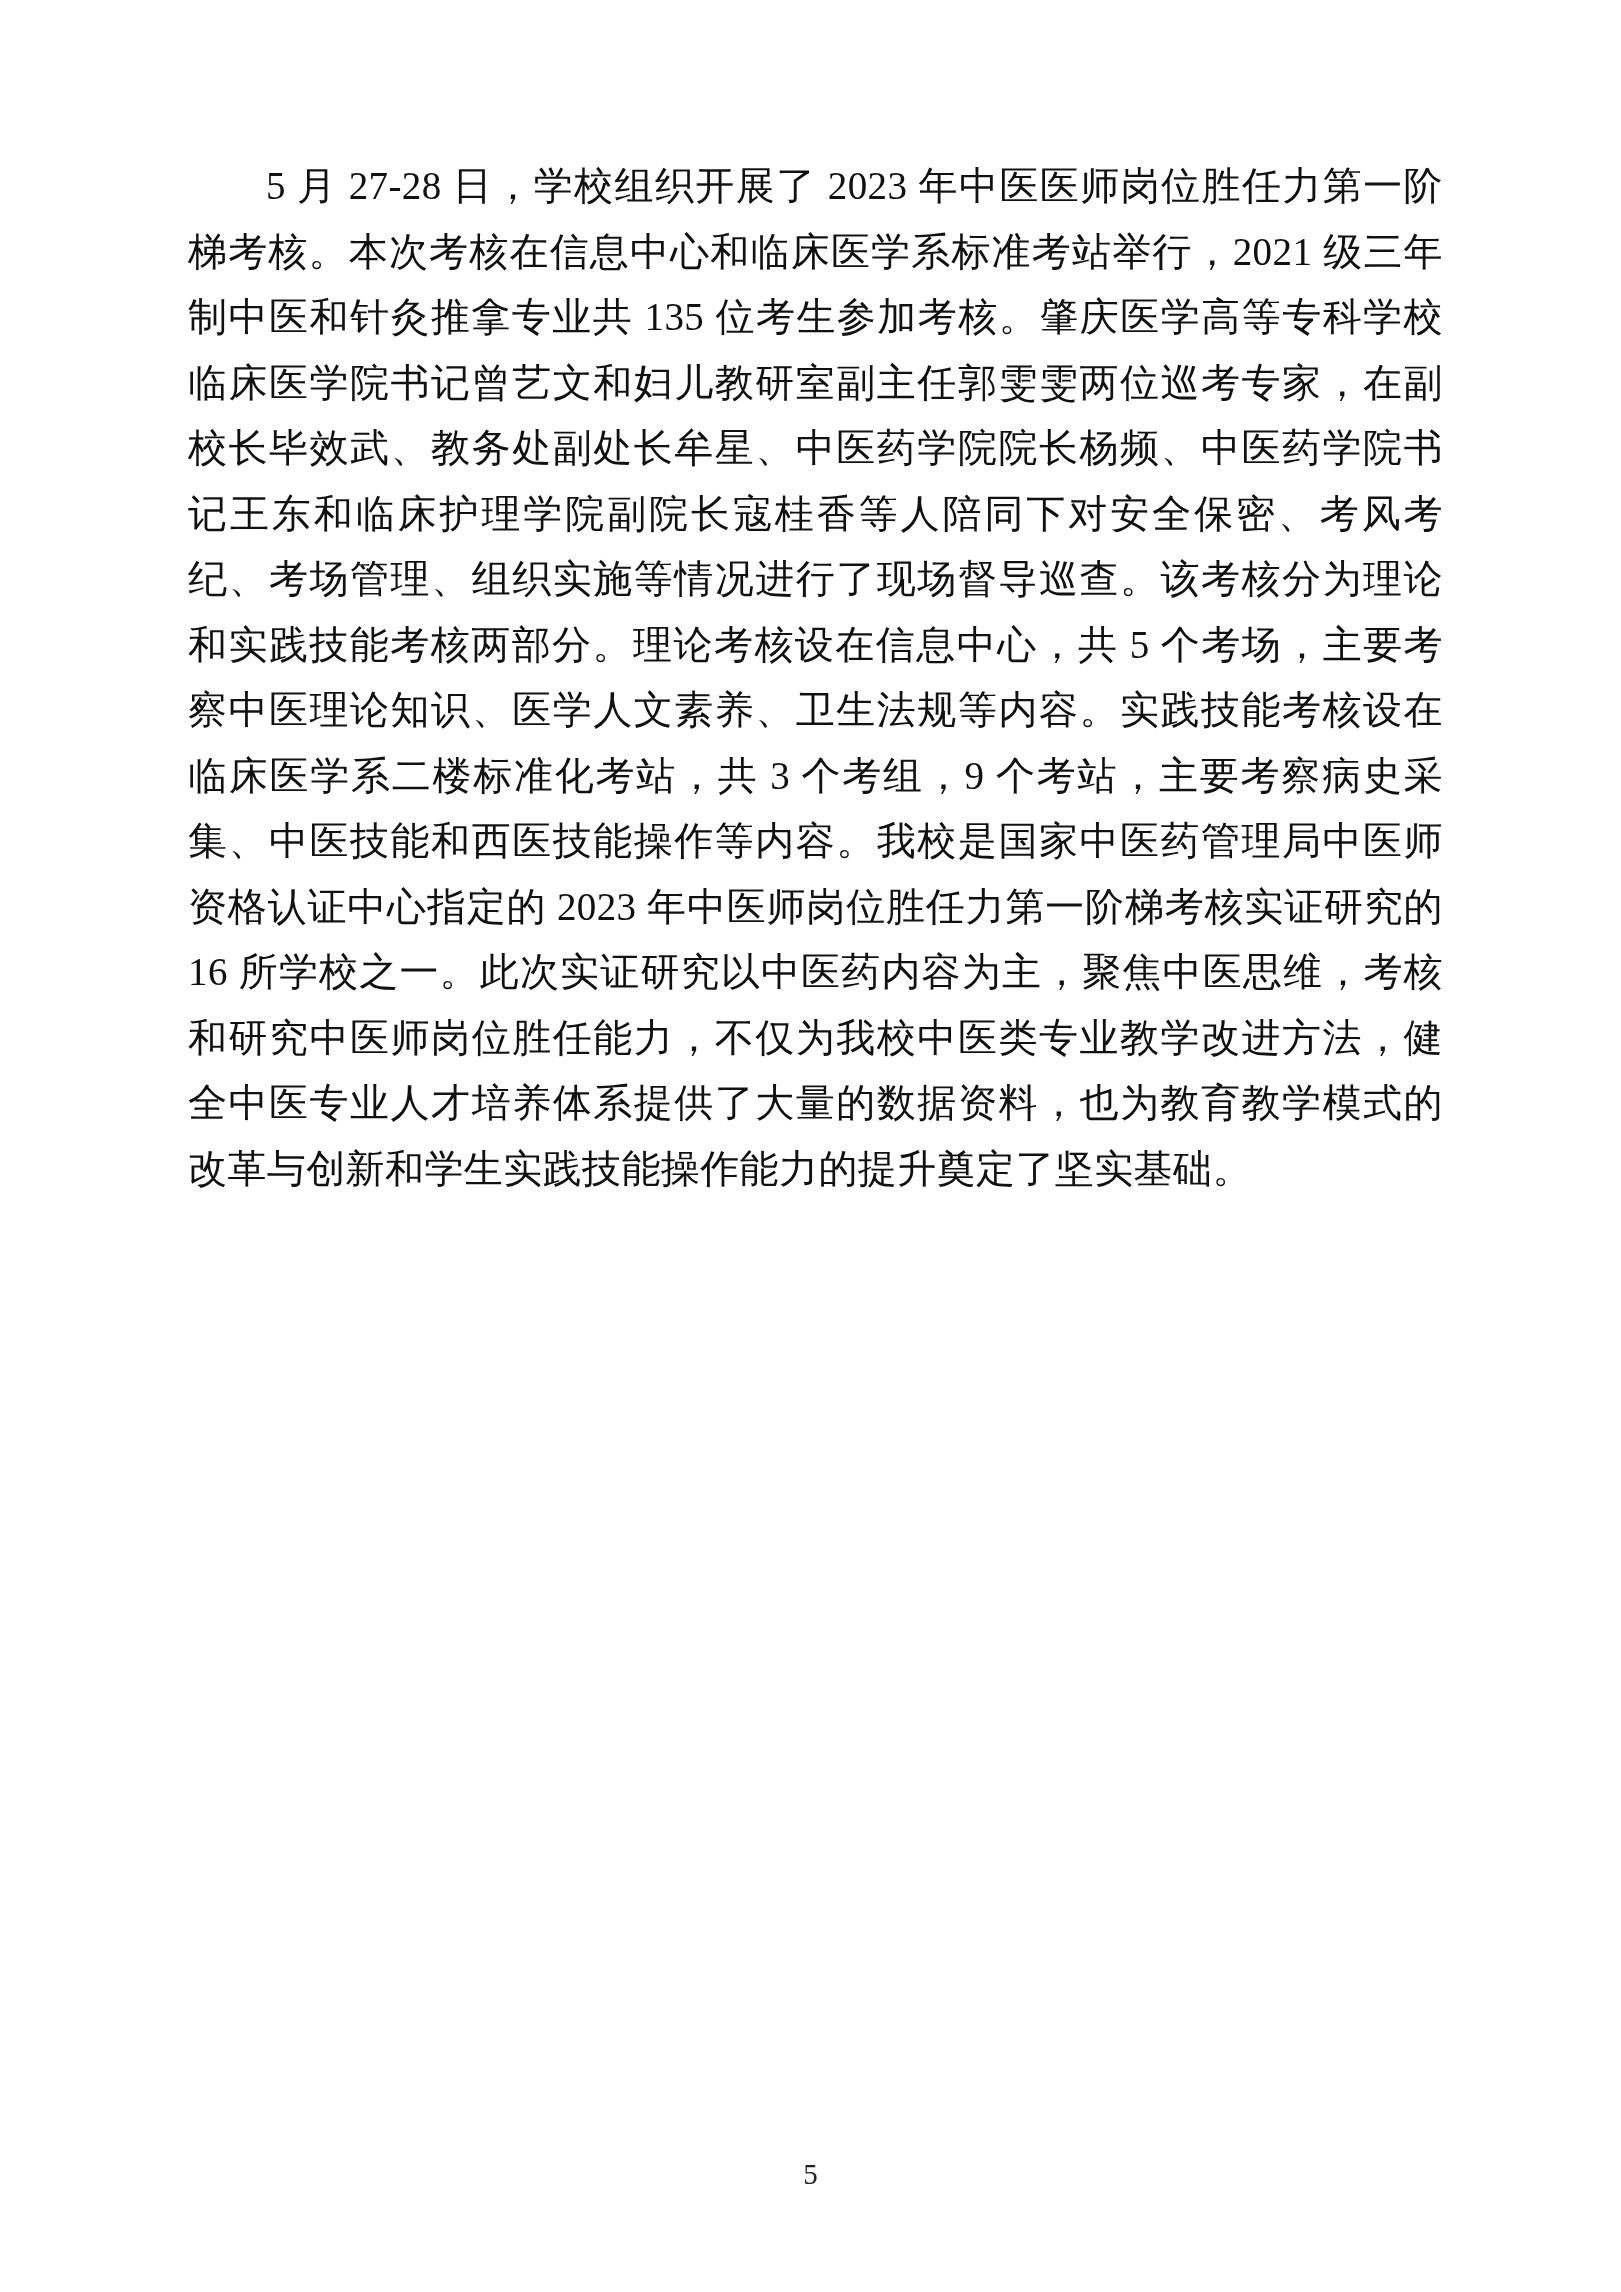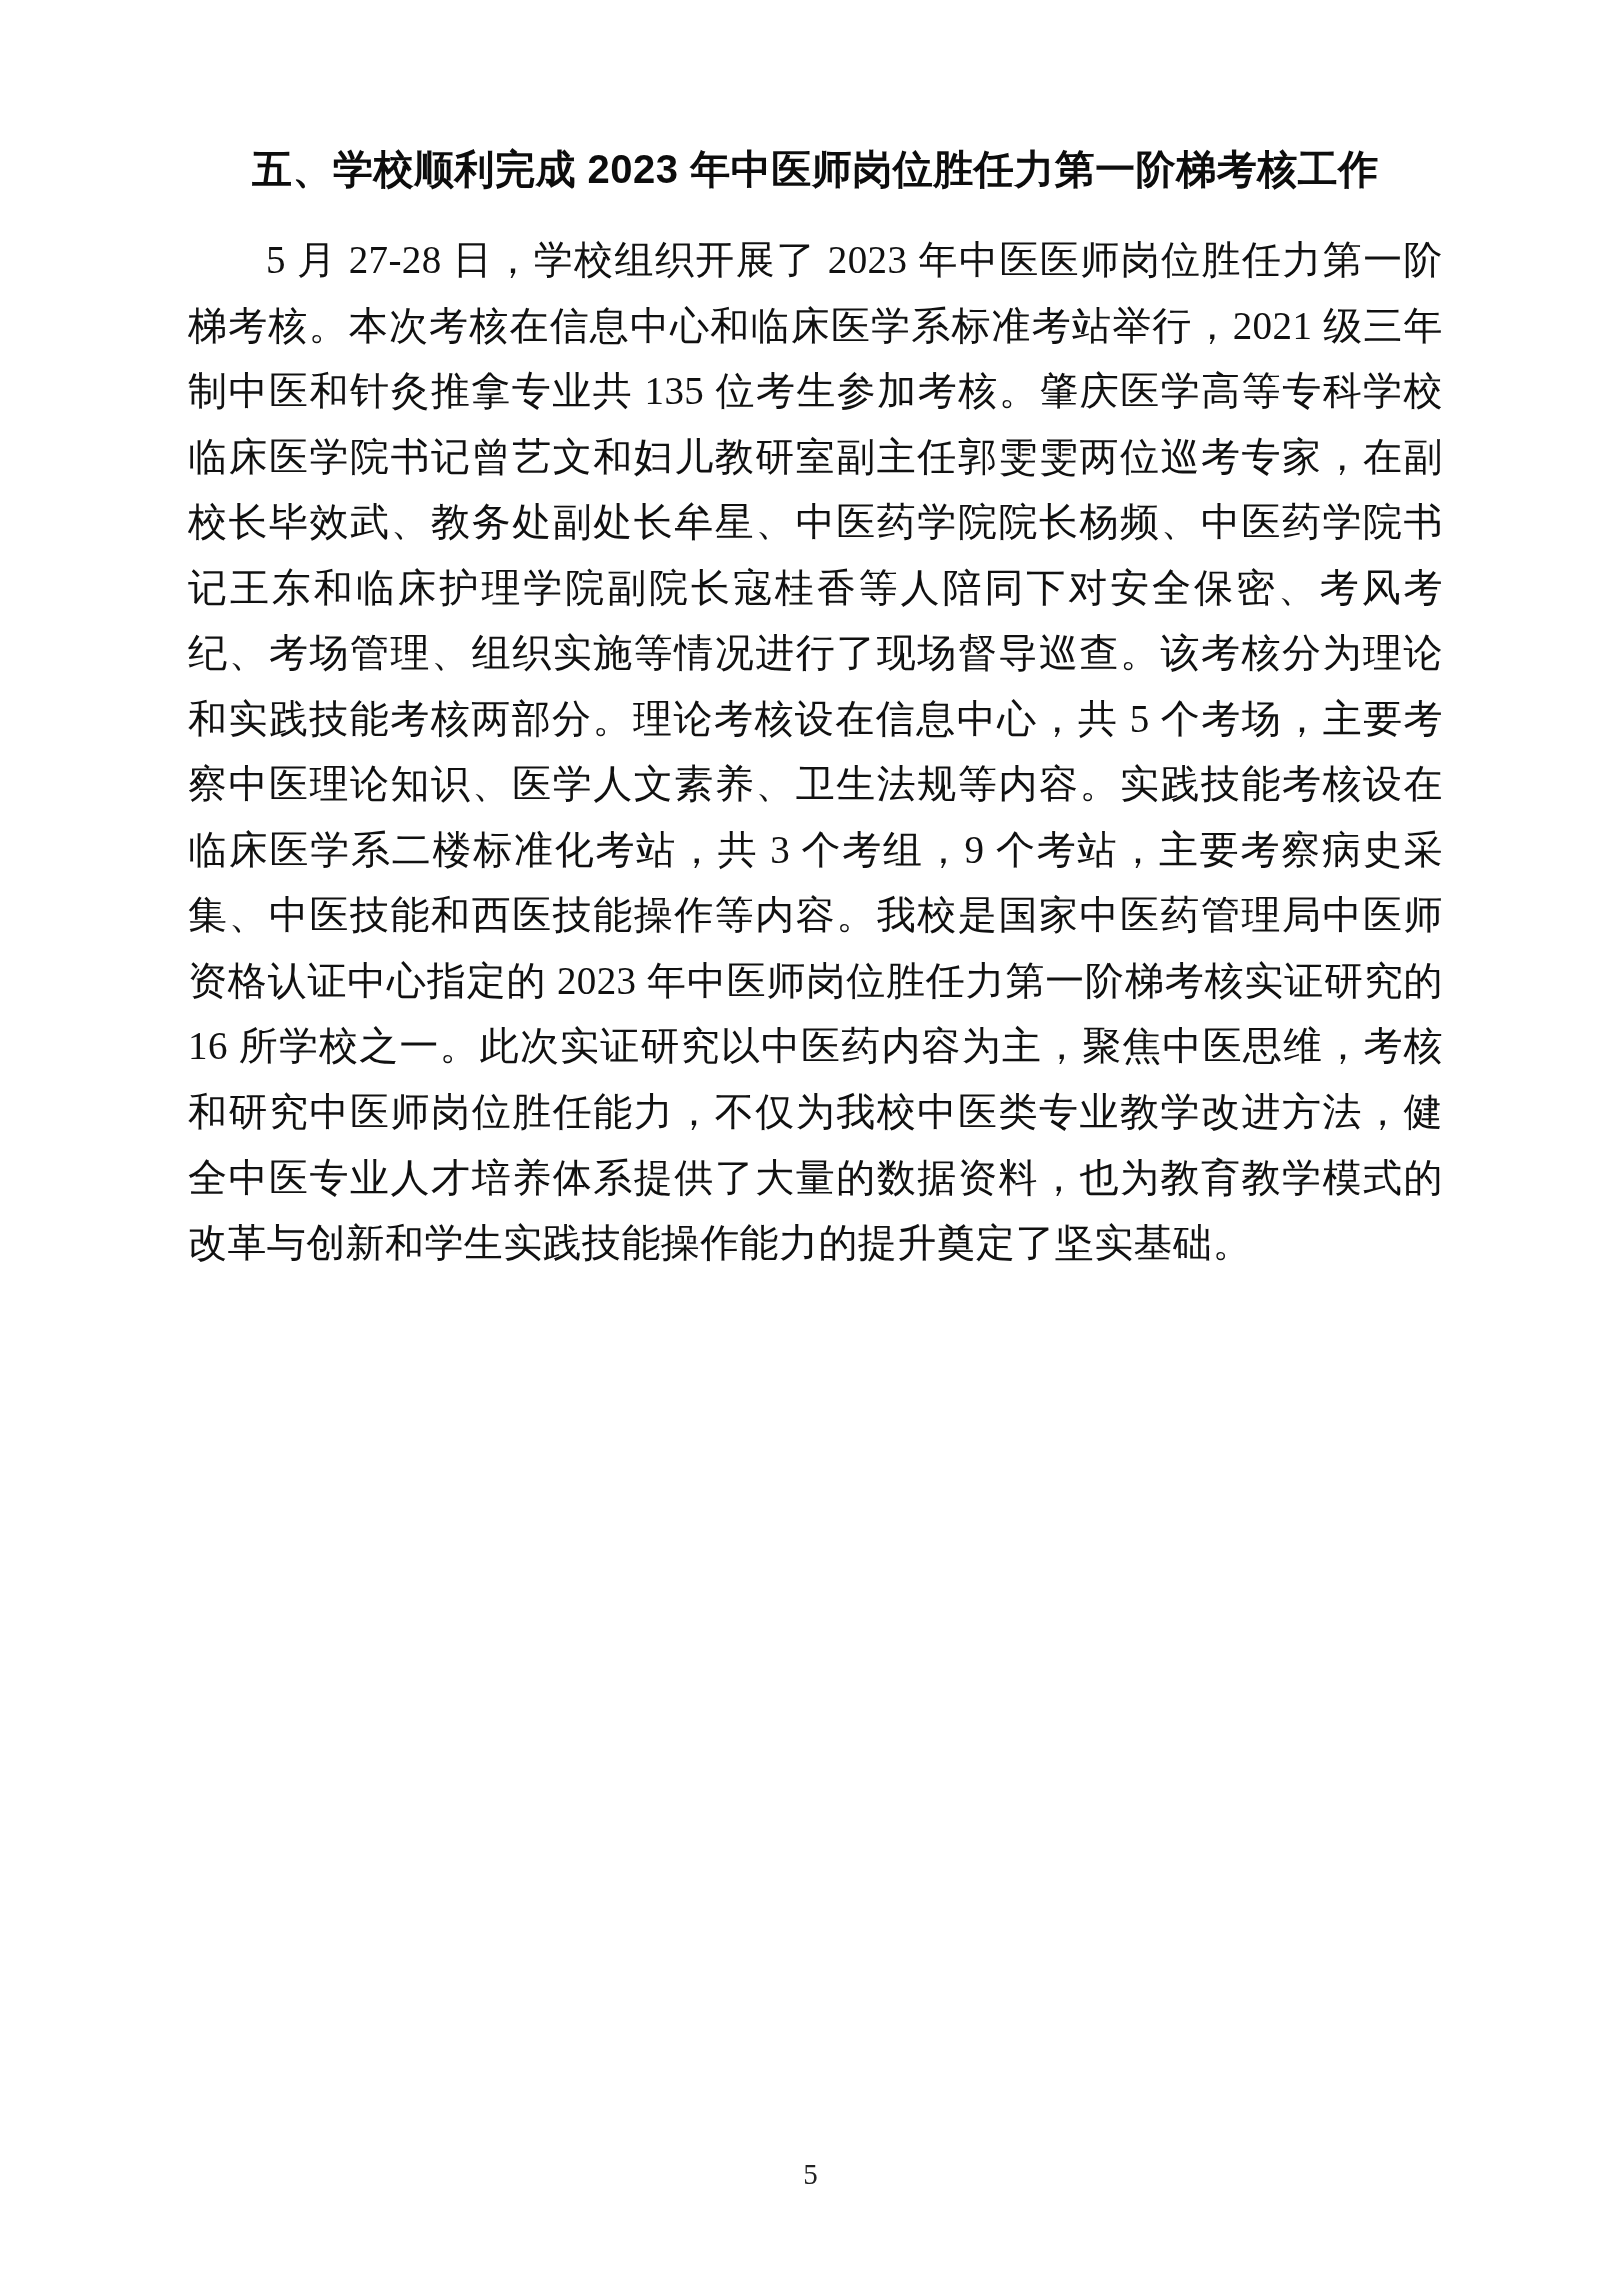--- a/index.html
+++ b/index.html
@@ -51,17 +51,16 @@
     text-align: center;
     font-family: "Liberation Serif", serif;
     font-size: 29px;
     color: #222222;
   }
 </style>
 </head>
 <body>
 
 <div class="page">
-  <h1 class="doc-heading">五、学校顺利完成 2023 年中医师岗位胜任力第一阶梯考核工作</h1>
   <p class="doc-paragraph">5 月 27-28 日，学校组织开展了 2023 年中医医师岗位胜任力第一阶梯考核。本次考核在信息中心和临床医学系标准考站举行，2021 级三年制中医和针灸推拿专业共 135 位考生参加考核。肇庆医学高等专科学校临床医学院书记曾艺文和妇儿教研室副主任郭雯雯两位巡考专家，在副校长毕效武、教务处副处长牟星、中医药学院院长杨频、中医药学院书记王东和临床护理学院副院长寇桂香等人陪同下对安全保密、考风考纪、考场管理、组织实施等情况进行了现场督导巡查。该考核分为理论和实践技能考核两部分。理论考核设在信息中心，共 5 个考场，主要考察中医理论知识、医学人文素养、卫生法规等内容。实践技能考核设在临床医学系二楼标准化考站，共 3 个考组，9 个考站，主要考察病史采集、中医技能和西医技能操作等内容。我校是国家中医药管理局中医师资格认证中心指定的 2023 年中医师岗位胜任力第一阶梯考核实证研究的 16 所学校之一。此次实证研究以中医药内容为主，聚焦中医思维，考核和研究中医师岗位胜任能力，不仅为我校中医类专业教学改进方法，健全中医专业人才培养体系提供了大量的数据资料，也为教育教学模式的改革与创新和学生实践技能操作能力的提升奠定了坚实基础。</p>
   <div class="page-number">5</div>
 </div>
 
 
 </body></html>

